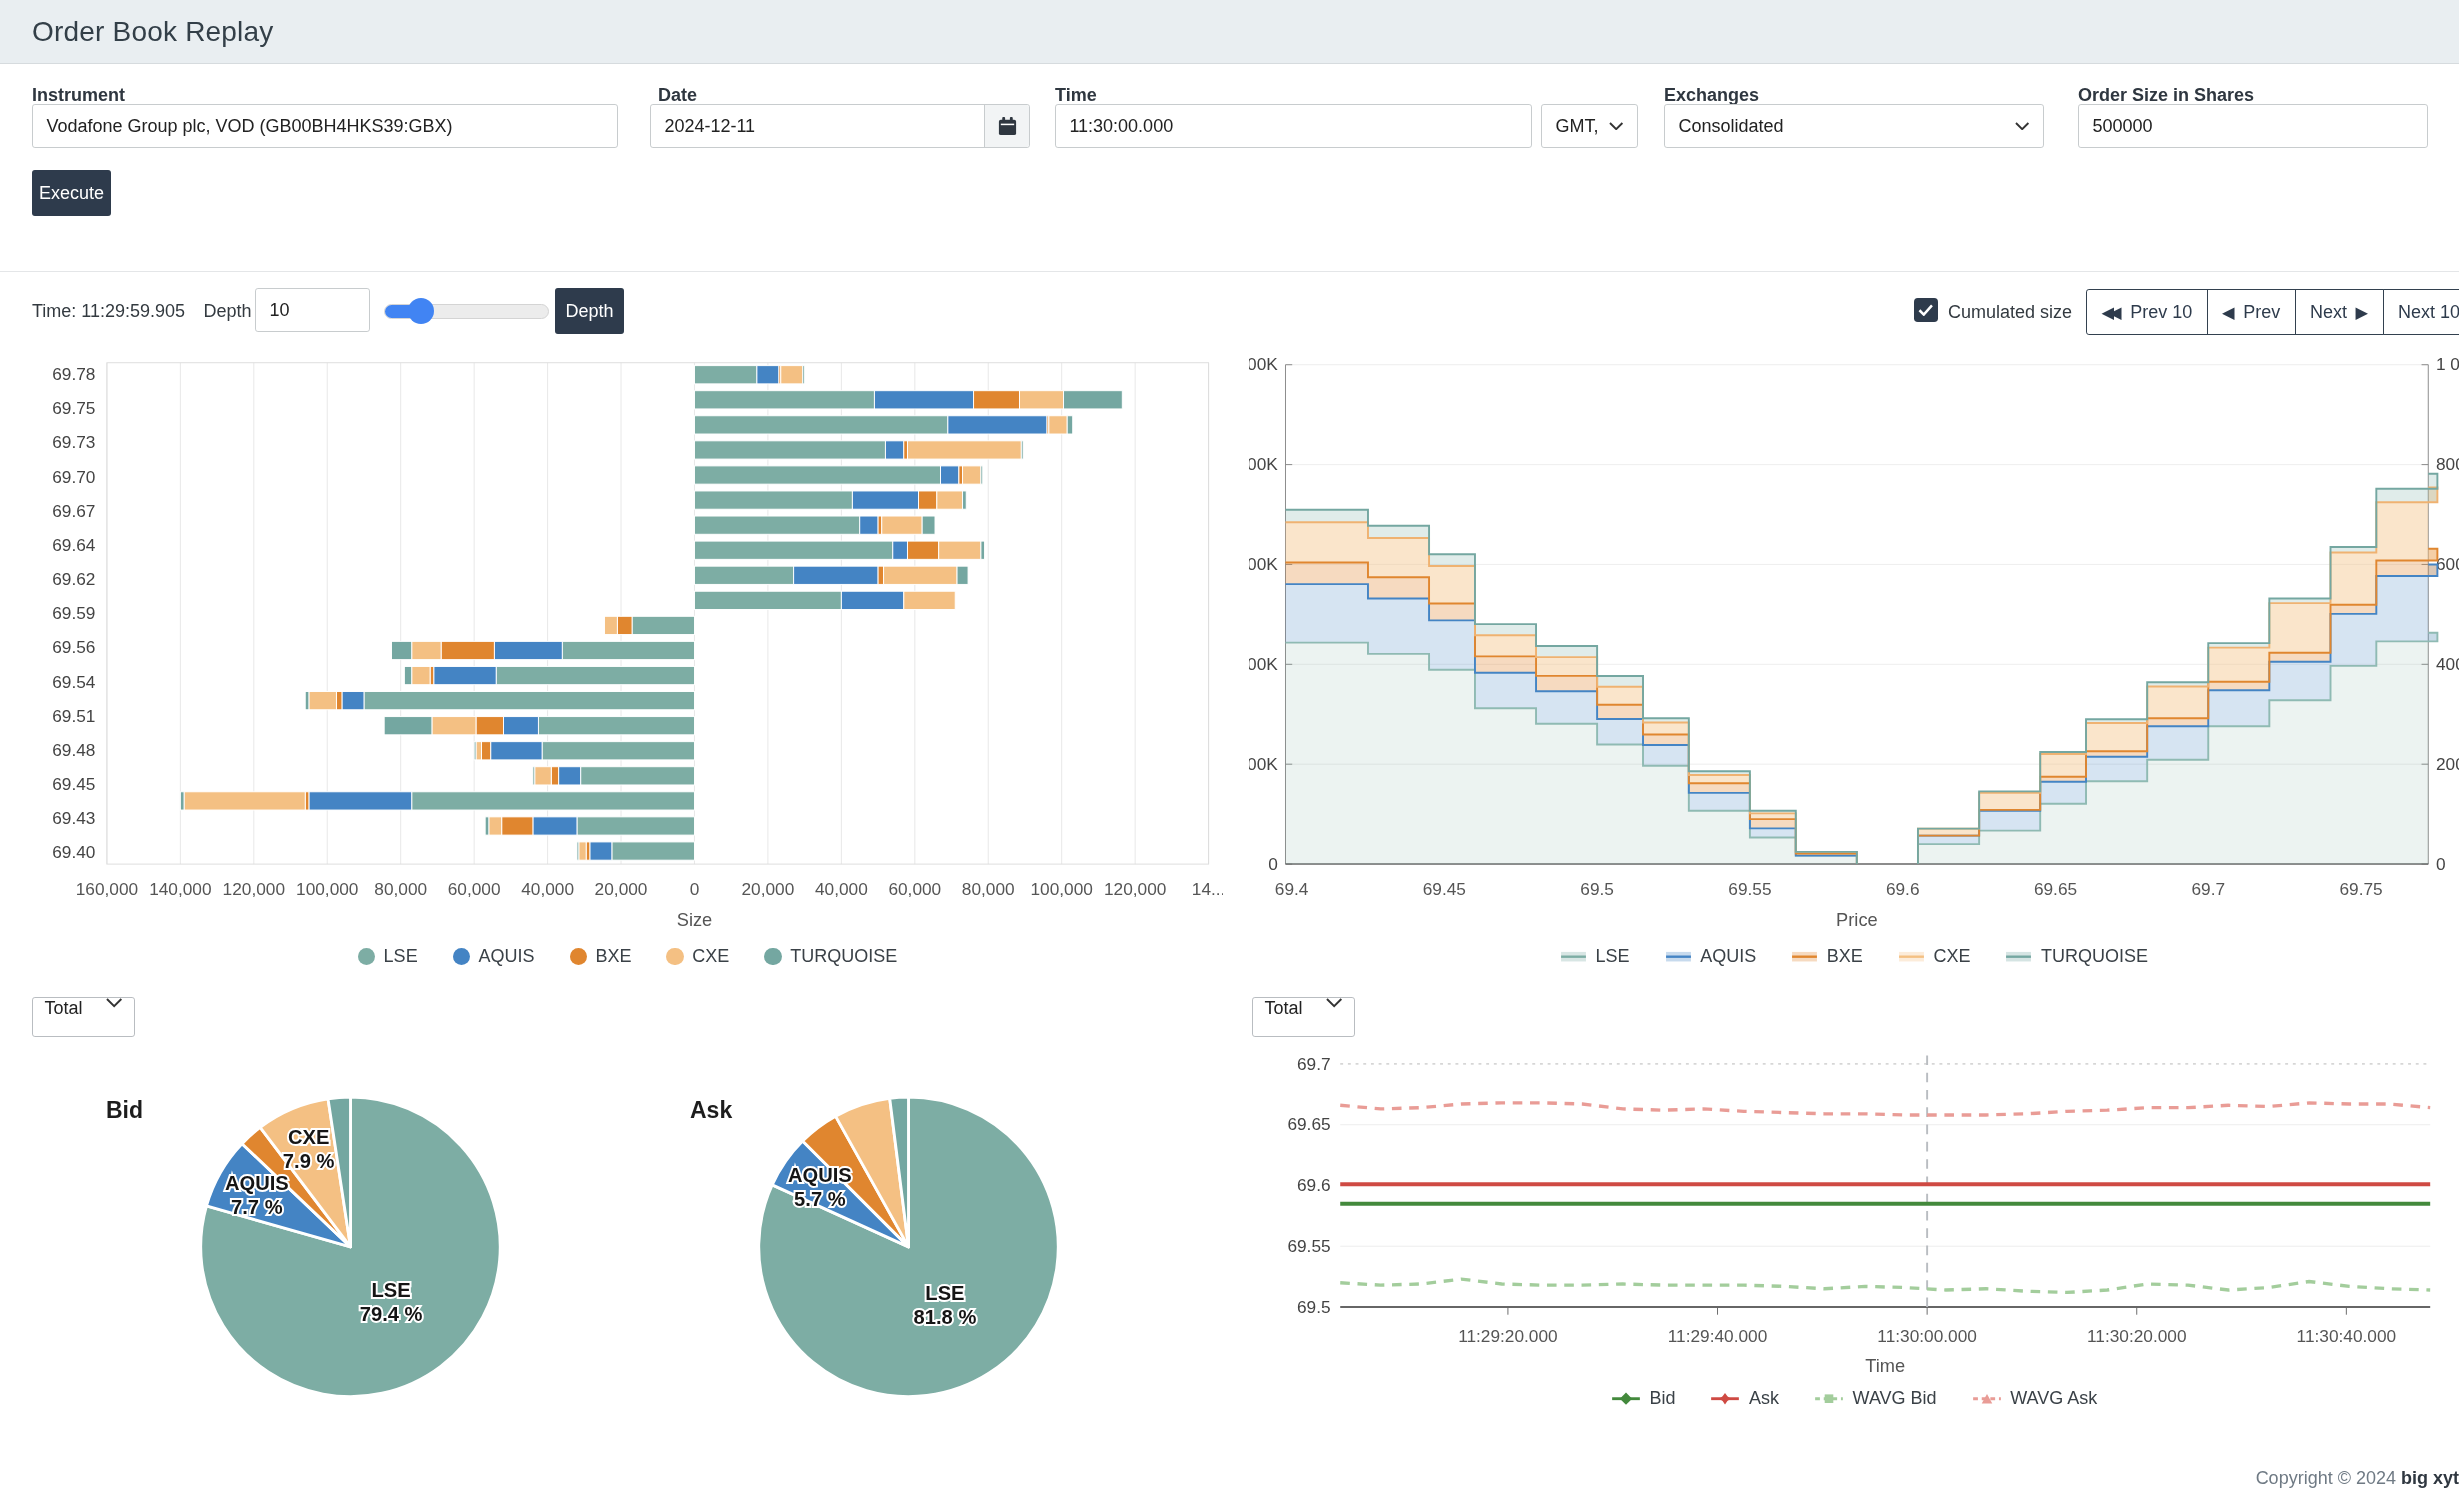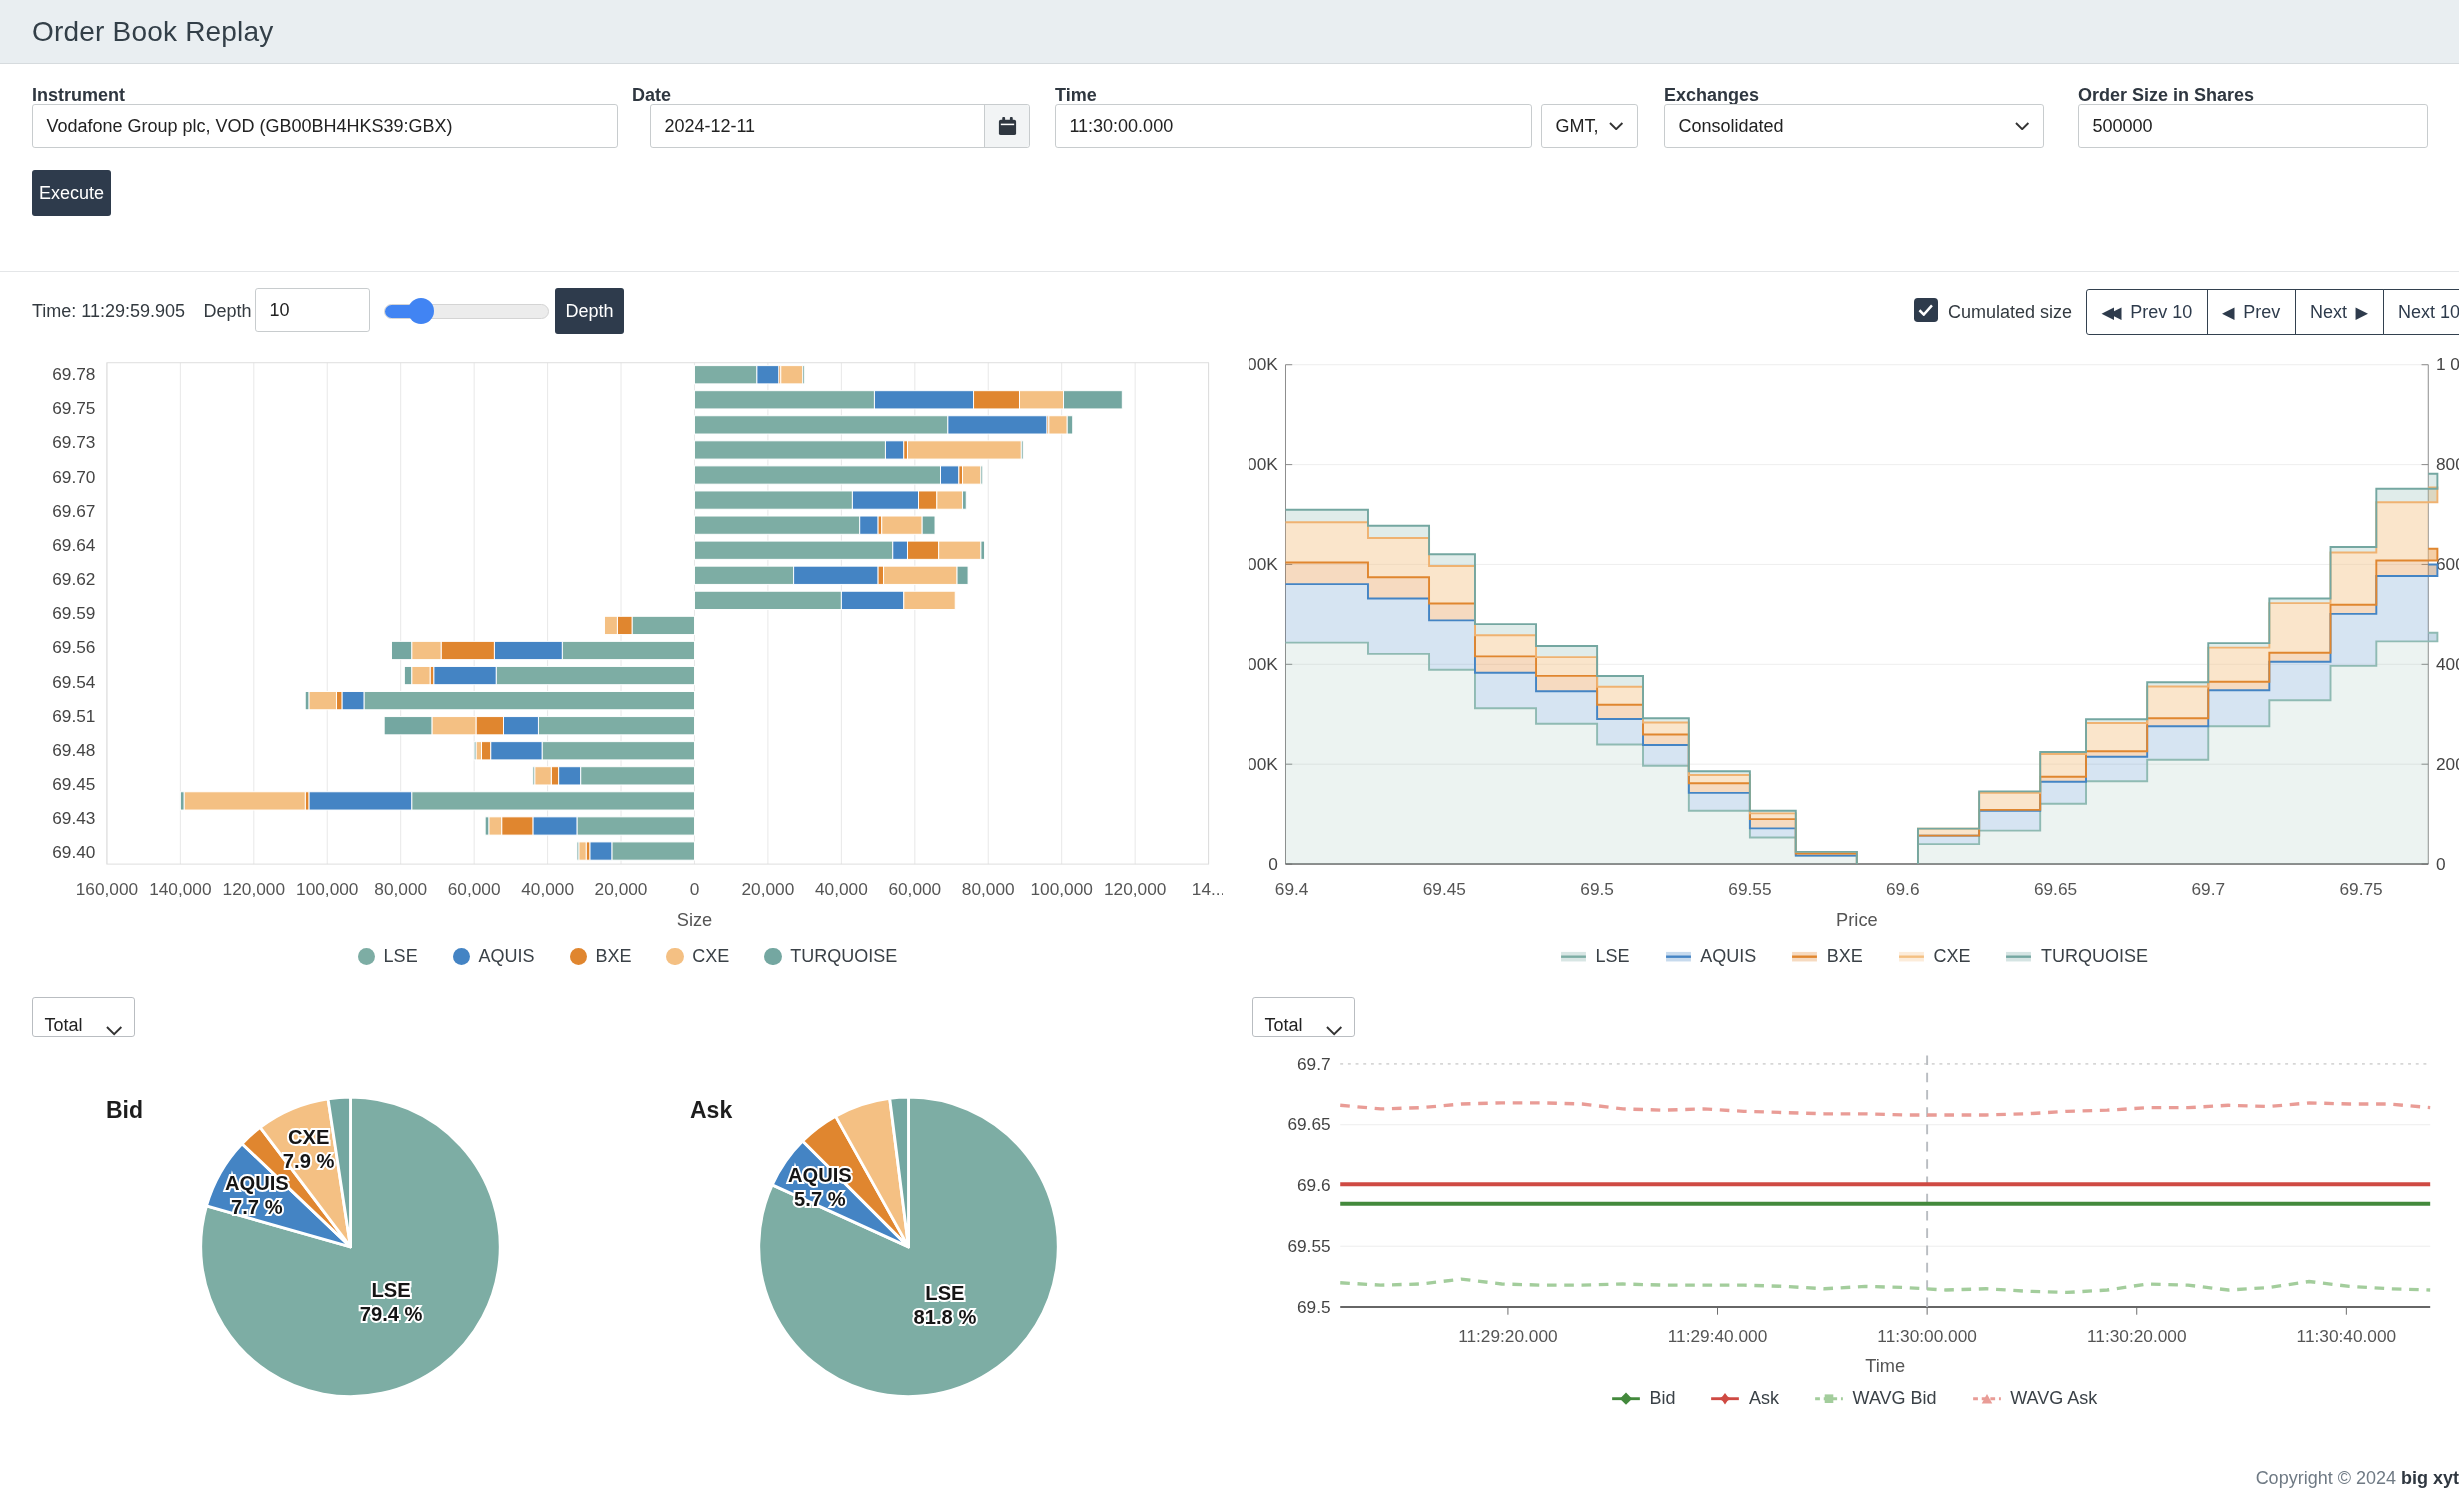--- a/index.html
+++ b/index.html
@@ -21,40 +21,40 @@
   .slider .thumb{position:absolute;left:23px;top:-6.7px;width:26px;height:26px;border-radius:50%;background:#4184f3;}
   .checkbox{position:absolute;width:24px;height:24px;background:#2e3b4c;border-radius:3.8px;display:flex;align-items:center;justify-content:center;cursor:pointer;}
   .navgroup{position:absolute;display:flex;}
   .navbtn{height:46px;background:#fff;border:1px solid #33414f;color:#2e3b4c;font-size:18px;display:flex;align-items:center;justify-content:center;gap:8.6px;padding:0 14.4px;margin-left:-1px;cursor:pointer;font-family:"Liberation Sans",sans-serif;white-space:nowrap;}
   .navbtn:first-child{border-radius:2.9px 0 0 2.9px;margin-left:0;}
   .navbtn:last-child{border-radius:0 2.9px 2.9px 0;}
   .tri{font-size:16.3px;letter-spacing:-4.8px;padding-right:4.8px;}
   .legendrow{position:absolute;display:flex;justify-content:center;align-items:center;gap:35px;font-size:18px;color:#3a4147;}
   .legendrow .item{display:flex;align-items:center;gap:8.6px;}
   .dot{width:17.3px;height:17.3px;border-radius:50%;display:inline-block;}
-  .dropdown{position:absolute;width:103px;height:40px;box-sizing:border-box;border:1px solid #b9bdc1;border-radius:2.9px;background:#fff;display:flex;align-items:flex-end;justify-content:space-between;padding:0 11.5px;font-size:18px;color:#222;cursor:pointer;}
+  .dropdown{position:absolute;width:103px;height:40px;box-sizing:border-box;border:1px solid #b9bdc1;border-radius:2.9px;background:#fff;display:flex;align-items:flex-start;justify-content:space-between;padding:0 11.5px;font-size:18px;color:#222;cursor:pointer;}
   .pietitle{position:absolute;font-size:23px;font-weight:bold;color:#1d1d1d;}
   .footer{position:absolute;left:0;top:1468px;width:2459px;text-align:right;font-size:18px;color:#6f7a84;}
   .footer b{color:#2f3740;font-weight:bold;}
   svg{font-family:"Liberation Sans",sans-serif;display:block;}
   .chartbox{position:absolute;}
 </style>
 </head>
 <body>
 
 <div id="app">
 
   <div class="titlebar">
     <h1>Order Book Replay</h1>
   </div>
 
   <div class="flabel" style="left:32px;top:85px;">Instrument</div>
   <input class="finput" style="left: 32px; top: 104px; width: 586px;" value="Vodafone Group plc, VOD (GB00BH4HKS39:GBX)">
 
-  <div class="flabel" style="left:632px;top:85px;">Date</div>
+  <div class="flabel" style="left:658px;top:85px;">Date</div>
   <div class="datewrap" style="left:650px;top:104px;width:380px;">
     <input value="2024-12-11" style="">
     <span class="calbtn">
       <svg width="21" height="21" viewBox="0 0 22 22">
         <rect x="2" y="4" width="18" height="16" rx="2" fill="#2f3740"></rect>
         <rect x="5.5" y="1" width="3" height="6" rx="1" fill="#2f3740"></rect>
         <rect x="13.5" y="1" width="3" height="6" rx="1" fill="#2f3740"></rect>
         <rect x="4" y="8" width="14" height="1.6" fill="#fff"></rect>
       </svg>
     </span>

